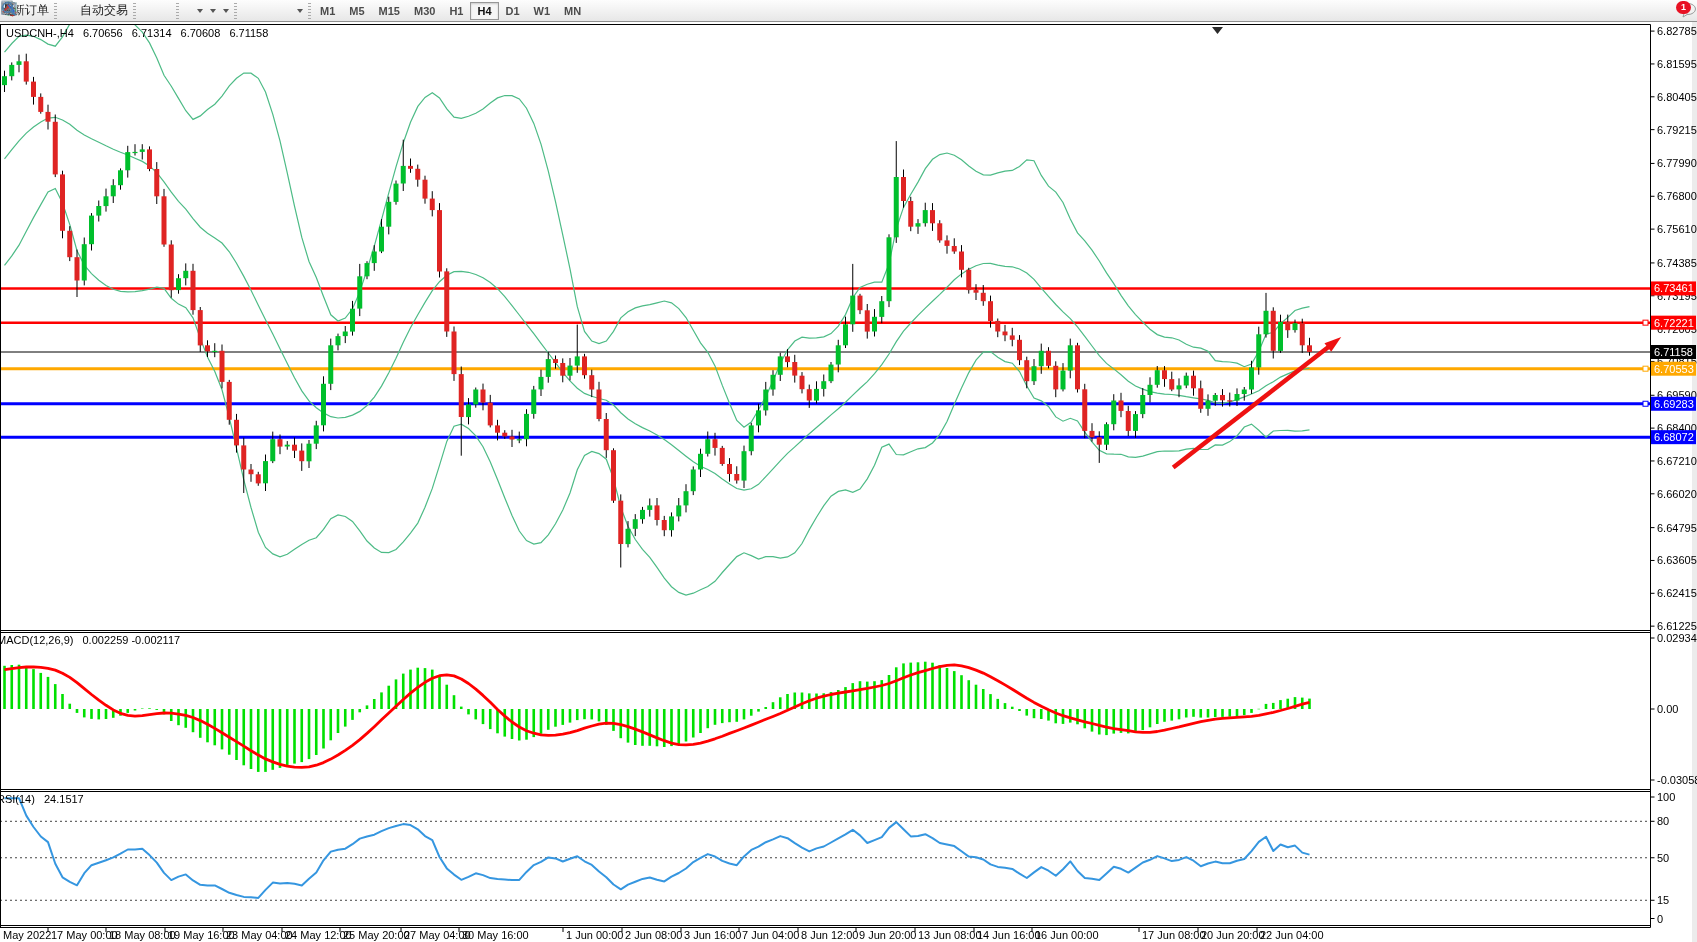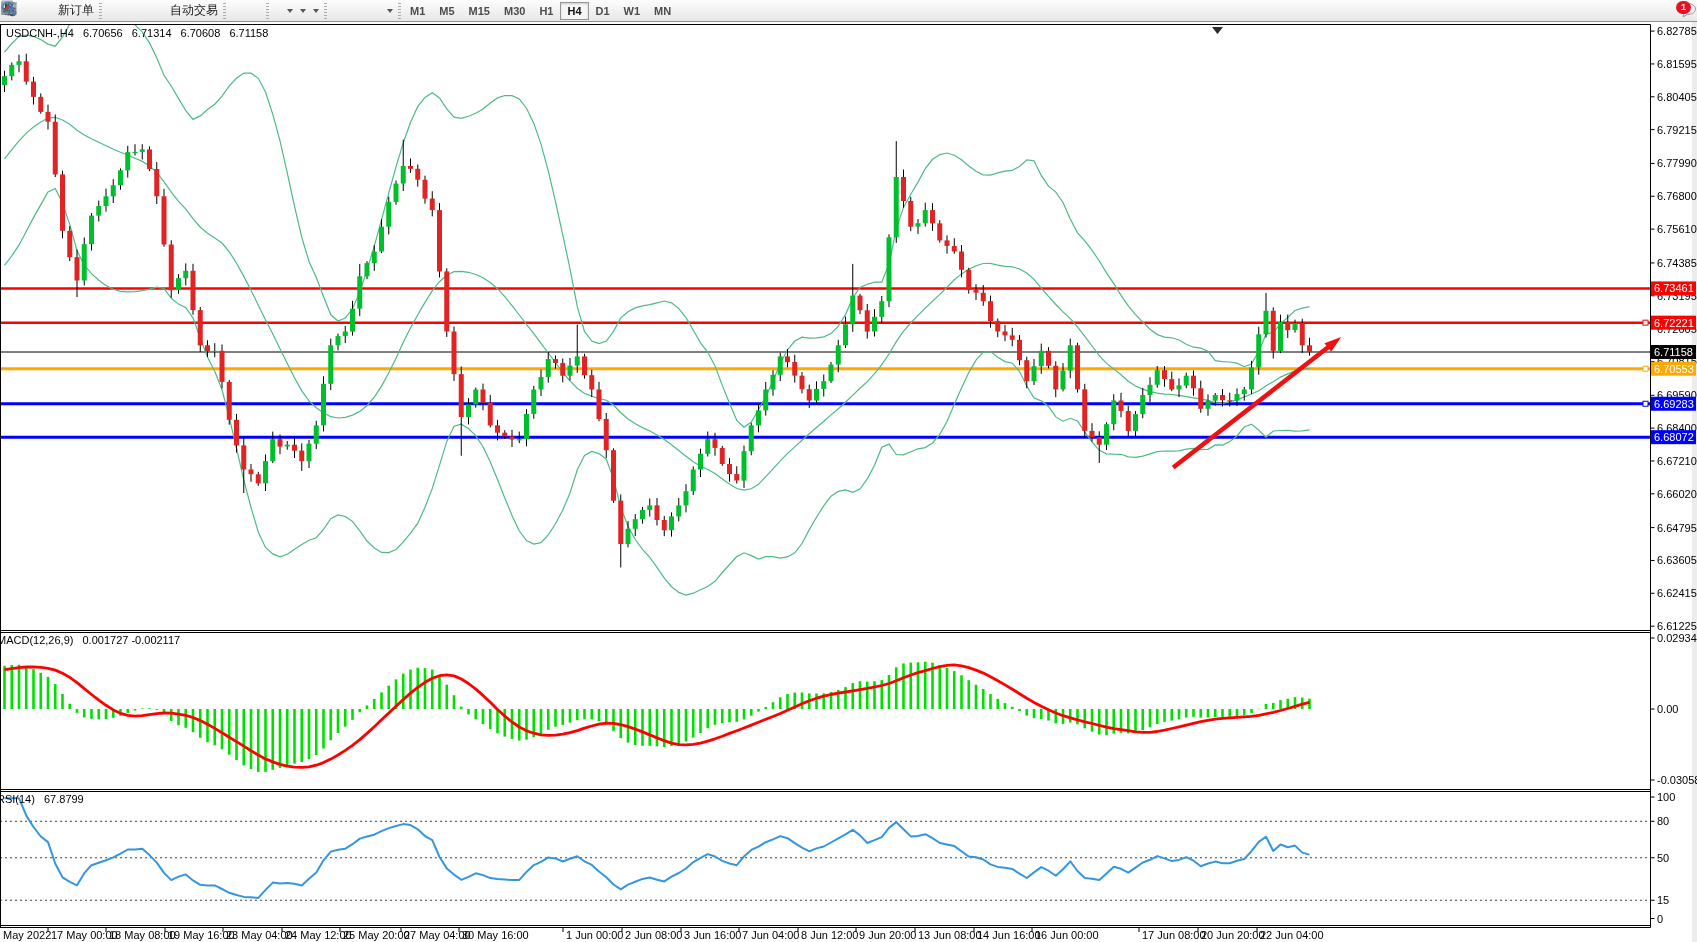--- a/index.html
+++ b/index.html
@@ -3,21 +3,21 @@
 <meta charset="utf-8">
 <style>
   html,body{margin:0;padding:0;background:#fff;}
   .app{position:relative;width:1697px;height:942px;overflow:hidden;background:#fff;
        font-family:"Liberation Sans",sans-serif;}
   svg{position:absolute;left:0;top:0;}
   .toolbar{position:absolute;top:0;left:0;width:1697px;height:22px;z-index:5;
     background:linear-gradient(#fdfdfd,#e7e7e7);border-bottom:1px solid #8f8f8f;
     display:flex;align-items:center;padding:0 2px;box-sizing:border-box;}
   .tb{height:20px;display:flex;align-items:center;gap:3px;padding:0 3px;cursor:default;}
-  .tb .lbl{font:12px "Liberation Sans",sans-serif;color:#1c1c1c;white-space:nowrap;margin-left:45px;}
+  .tb .lbl{font:12px "Liberation Sans",sans-serif;color:#1c1c1c;white-space:nowrap;}
   .grip{width:3px;height:16px;margin:0 2px;background:repeating-linear-gradient(#aaa 0 1px,transparent 1px 3px);flex:0 0 3px;}
   .dd{width:0;height:0;border-left:3px solid transparent;border-right:3px solid transparent;
       border-top:4px solid #555;margin-left:1px;}
   .tf{font:700 11px "Liberation Sans",sans-serif;color:#4c4c4c;padding:2px 6px;border:1px solid transparent;}
   .tf.active{background:#f6f6f6;border:1px solid #979797;box-shadow:inset 0 1px 2px rgba(0,0,0,.18);color:#111;}
   .spacer{flex:1;}
   .badge{position:absolute;top:0px;right:-6px;min-width:13px;height:13px;border-radius:7px;
     background:#e81123;color:#fff;font:700 9px/13px "Liberation Sans",sans-serif;text-align:center;padding:0 1px;}
   .bubble{position:relative;margin-right:10px;}
   .overlay{position:absolute;z-index:4;color:#000;font:11px "Liberation Sans",sans-serif;white-space:nowrap;text-align:right;}
@@ -953,20 +953,20 @@
 
 <div class="overlay" id="chart-title">
   <span>USDCNH-,H4</span>
   <span>6.70656</span>
   <span>6.71314</span>
   <span>6.70608</span>
   <span>6.71158</span>
 </div>
 <div class="overlay" id="macd-label">
   <span>MACD(12,26,9)</span>
-  <span>0.001727 -0.002117</span>
+  <span>0.002259 -0.002117</span>
 </div>
 <div class="overlay" id="rsi-label">
   <span>RSI(14)</span>
-  <span>67.8799</span>
+  <span>24.1517</span>
 </div>
 
 </div>
 
 </body></html>

